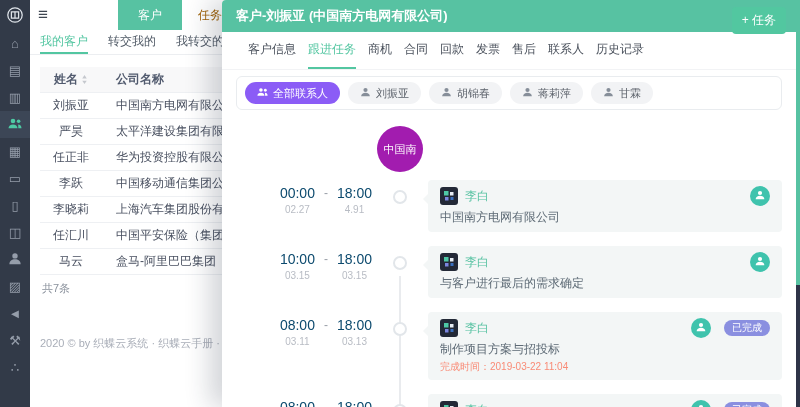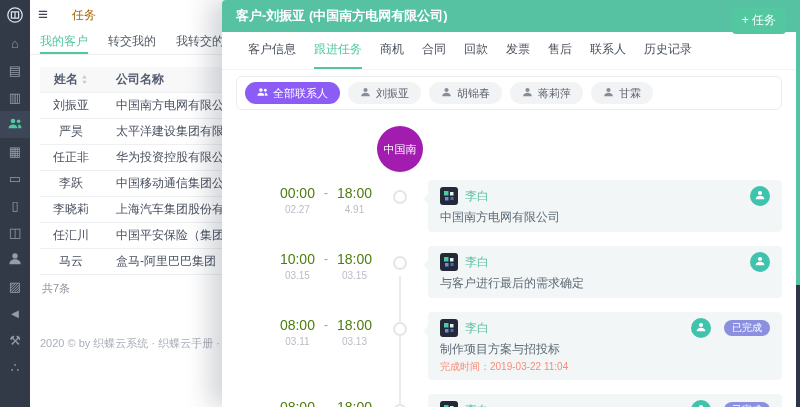--- a/index.html
+++ b/index.html
@@ -36,42 +36,42 @@
   .total{margin:6px 0 0 12px;color:#8a919c;font-size:11px;}
   .page-footer{position:absolute;left:10px;top:336px;color:#a9aeb8;font-size:11px;white-space:nowrap;}
 
   
   .modal{position:absolute;left:222px;top:0;width:578px;height:407px;background:#fff;
          border-radius:4px 0 0 0;box-shadow:-12px 0 26px rgba(30,40,60,.2);z-index:10;overflow:hidden;}
   .m-header{height:32px;background:#57c2a2;display:flex;align-items:center;padding:0 14px;color:#fff;}
   .m-title{font-size:13px;font-weight:bold;flex:1;}
   .m-close{width:18px;height:18px;border:1px solid rgba(255,255,255,.75);border-radius:50%;
            display:flex;align-items:center;justify-content:center;font-size:11px;color:rgba(255,255,255,.95);cursor:pointer;}
-  .m-tabs{display:flex;align-items:stretch;gap:18px;padding-left:26px;height:38px;position:relative;
+  .m-tabs{display:flex;align-items:stretch;gap:12px;padding-left:26px;height:38px;position:relative;
           border-bottom:1px solid #f2f3f5;}
   .m-tab{color:#4a515c;display:flex;align-items:center;cursor:pointer;border-bottom:2px solid transparent;}
   .m-tab.active{color:#53c6a1;border-bottom-color:#53c6a1;}
   .add-task{position:absolute;right:14px;top:7px;background:#52c7a0;color:#fff;border:none;
             border-radius:4px;padding:5px 10px;font-size:12px;cursor:pointer;font-family:inherit;}
   .chip-bar{margin:6px 18px 0 14px;border:1px solid #e9ecef;border-radius:6px;padding:5px 8px;
             display:flex;gap:8px;align-items:center;}
   .chip{height:22px;border-radius:11px;background:#f2f3f5;color:#5c626b;font-size:11px;
         display:flex;align-items:center;gap:5px;padding:0 12px;cursor:pointer;}
   .chip svg{width:11px;height:10px;fill:#868e99;}
   .chip.active{background:#8b5cf6;color:#fff;}
   .chip.active svg{fill:#fff;}
 
   .timeline{position:relative;margin-right:18px;}
   .axis{position:absolute;left:177px;top:150px;bottom:0;width:2px;background:#e9ebee;}
   .co-circle{position:relative;z-index:2;margin:16px 0 8px 155px;width:46px;height:46px;border-radius:50%;
              background:#a21caf;color:#fff;display:flex;align-items:center;justify-content:center;font-size:11px;}
   .entry{display:flex;margin-bottom:14px;}
   .times{width:150px;flex:none;display:flex;justify-content:flex-end;gap:9px;padding-top:5px;}
   .t-col{text-align:center;}
-  .t-main{font-size:14px;color:#4d7c0f;}
+  .t-main{font-size:14px;color:#0c4a6e;}
   .t-sub{font-size:10px;color:#b8bcc4;margin-top:3px;}
   .t-dash{color:#9aa0a8;padding-top:1px;}
   .nodecol{width:56px;flex:none;display:flex;justify-content:center;}
   .node{width:14px;height:14px;border-radius:50%;background:#fff;border:2px solid #e2e6ea;margin-top:10px;
         position:relative;z-index:2;}
   .card{flex:1;background:#f3f6f6;border-radius:4px;padding:7px 12px;position:relative;cursor:pointer;}
   .card::before{content:"";position:absolute;left:-5px;top:14px;border-top:5px solid transparent;
                 border-bottom:5px solid transparent;border-right:5px solid #f3f6f6;}
   .c-head{display:flex;align-items:center;gap:7px;height:18px;}
   .avatar{width:18px;height:18px;flex:none;display:flex;}
@@ -148,20 +148,21 @@
         </div>
         <div class="s-item">
           <span>∴</span>
         </div>
       </div>
   </div>
 
   <div class="main">
     <div class="topbar">
       <span class="hamburger">≡</span>
+      <div class="tab-primary">客户</div>
       <div class="tab-secondary">任务</div>
     </div>
 
     <div class="subtabs" id="subtabs">
         <div class="subtab active">我的客户</div>
         <div class="subtab">转交我的</div>
         <div class="subtab">我转交的</div>
         <div class="subtab">分享我的</div>
       </div>
 

